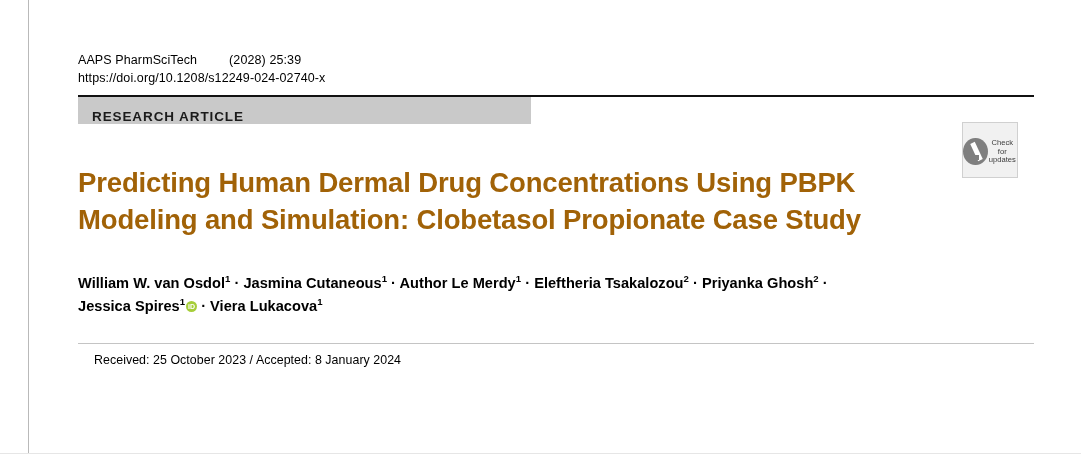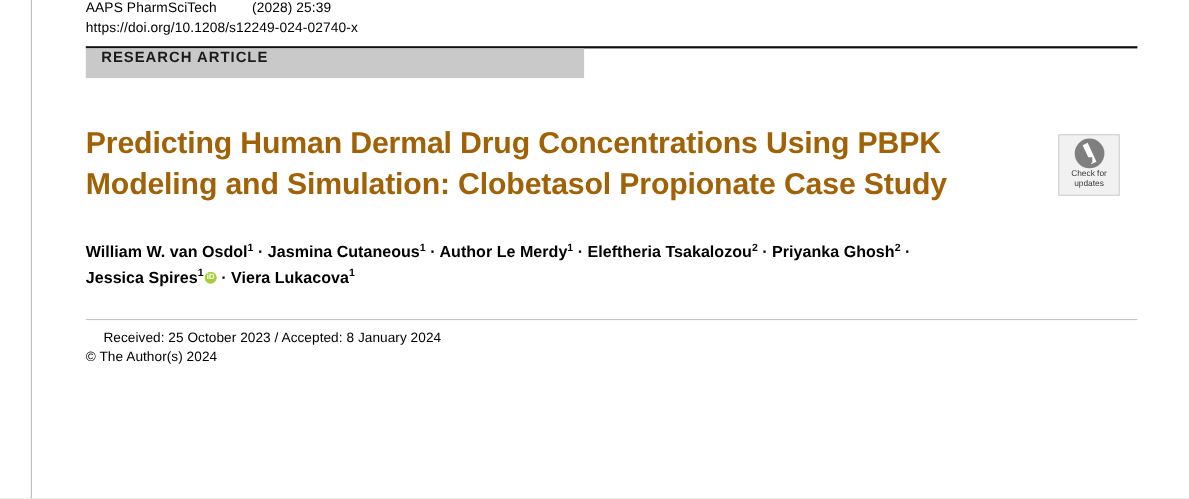--- a/index.html
+++ b/index.html
@@ -35,20 +35,21 @@
     top: 0;
     width: 960px;
   }
 
   
   .journal-line {
     display: flex;
     align-items: center;
     font-size: 12.5px;
     letter-spacing: 0.1px;
+    margin-top: 53px;
   }
   .journal-name { white-space: pre; }
   .journal-issue { margin-left: 32px; white-space: pre; }
   .doi {
     font-size: 12.5px;
     margin-top: 4px;
     letter-spacing: 0.1px;
   }
 
   .top-rule {
@@ -57,21 +58,21 @@
     height: 2px;
     background: #111111;
   }
 
   
   .band {
     width: 453px;
     height: 27px;
     background: #c9c9c9;
     display: flex;
-    align-items: flex-start;
+    align-items: flex-end;
   }
   .band-label {
     font-size: 13.5px;
     font-weight: bold;
     letter-spacing: 0.9px;
     padding-left: 14px;
     color: #1b1b1b;
   }
 
   .section-sub {
@@ -156,21 +157,21 @@
   .crossmark {
     position: absolute;
     left: 962px;
     top: 122px;
     width: 56px;
     height: 56px;
     border: 1px solid #d0d0d0;
     background: #f1f1f1;
     box-sizing: border-box;
     display: flex;
-    flex-direction: column;
+    flex-direction: row;
     align-items: center;
     padding-top: 3px;
   }
   .crossmark-circle {
     width: 27px;
     height: 27px;
     border-radius: 50%;
     background: #7f7f7f;
     position: relative;
     overflow: hidden;
@@ -236,21 +237,20 @@
     <h1 class="title">Predicting Human Dermal Drug Concentrations Using PBPK Modeling and Simulation: Clobetasol Propionate Case Study</h1>
 
     <div class="authors">
       <span id="author-line-1"><span>William W. van Osdol</span><sup>1</sup> · <span>Jasmina Cutaneous</span><sup>1</sup> · <span>Author Le Merdy</span><sup>1</sup> · <span>Eleftheria Tsakalozou</span><sup>2</sup> · <span>Priyanka Ghosh</span><sup>2</sup> ·</span><br>
       <span id="author-line-2"><span>Jessica Spires</span><sup>1</sup><span class="orcid"></span> · <span>Viera Lukacova</span><sup>1</sup></span>
     </div>
 
     <div class="hairline"></div>
 
     <div class="received">Received: 25 October 2023 / Accepted: 8 January 2024</div>
-    <div class="copyright">© The Author(s) 2024</div>
 
   </div>
 
   <div class="crossmark">
     <div class="crossmark-circle"></div>
     <div class="crossmark-text">
       <span>Check for</span><br>
       <span>updates</span>
     </div>
   </div>

